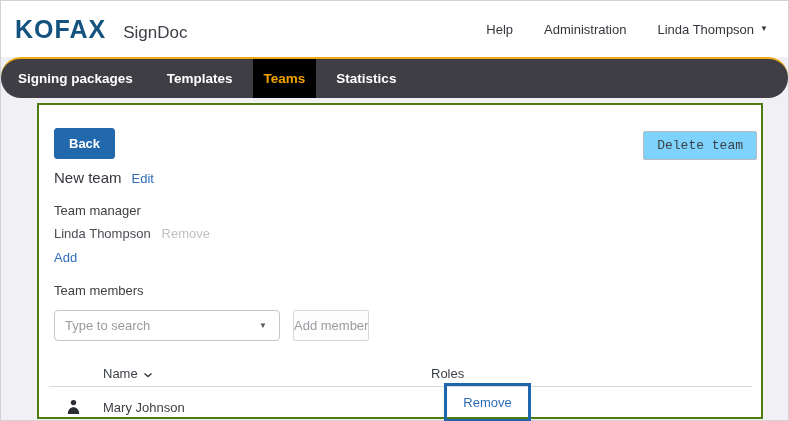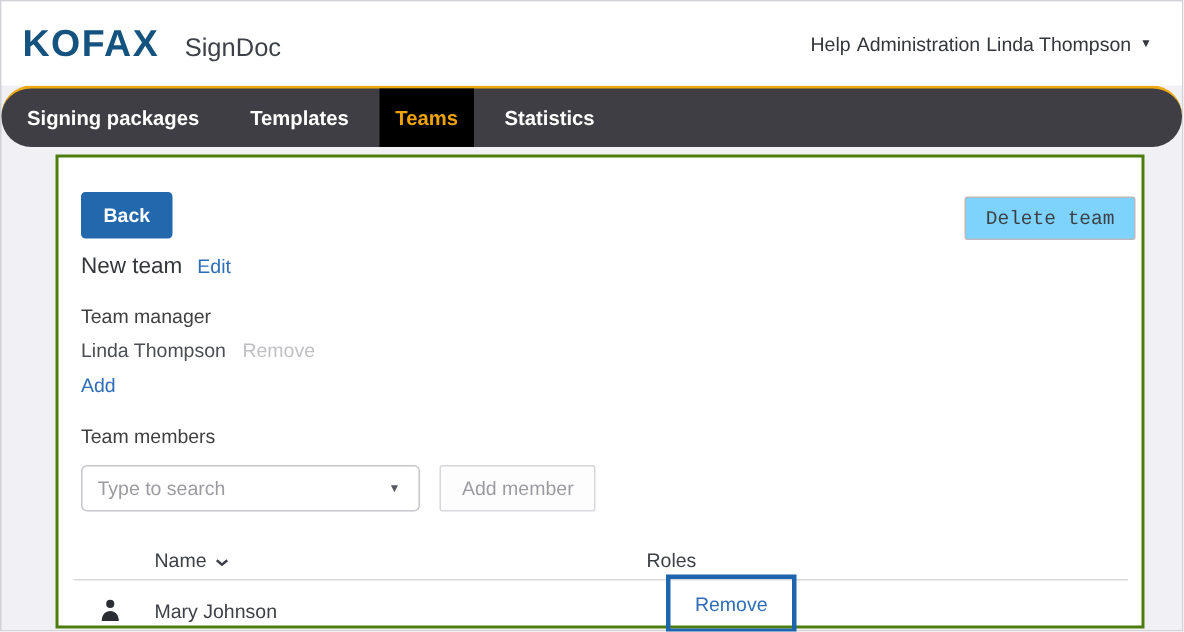--- a/index.html
+++ b/index.html
@@ -34,21 +34,21 @@
   }
   .product {
     font-size: 17px;
     color: #3d4147;
     margin-left: 17px;
   }
   .header-right {
     margin-left: auto;
     display: flex;
     align-items: flex-end;
-    gap: 4px;
+    gap: 31px;
     font-size: 13px;
     color: #33363b;
     padding-right: 6px;
   }
   .header-link { cursor: pointer; }
   .user-menu { display: flex; align-items: flex-start; gap: 6px; cursor: pointer; }
   .caret-down {
     font-size: 8px;
     color: #33363b;
     line-height: 14px;
@@ -153,21 +153,21 @@
     font-size: 8px;
     color: #55585e;
   }
   .btn-add-member {
     margin-left: 13px;
     background: #fdfdfe;
     border: 1px solid #d8d8dc;
     border-radius: 2px;
     color: #9b9ba1;
     font-size: 13px;
-    padding: 7px 14px;
+    padding: 7px 0;
     font-family: "Liberation Sans", sans-serif;
   }
 
   
   .members-table { margin-top: 20px; margin-left: -5px; margin-right: -6px; }
   .t-header, .t-row {
     display: grid;
     grid-template-columns: 54px 328px 120px 1fr;
     align-items: center;
   }

